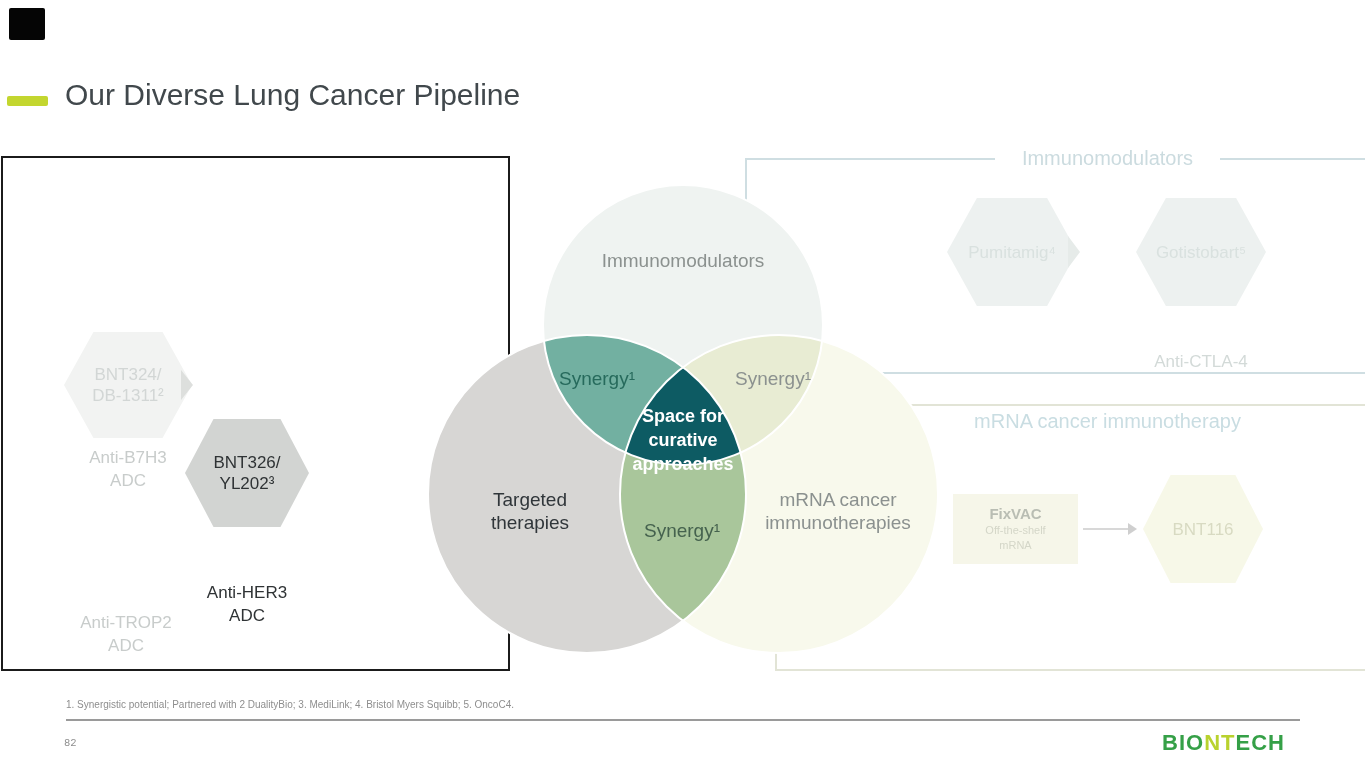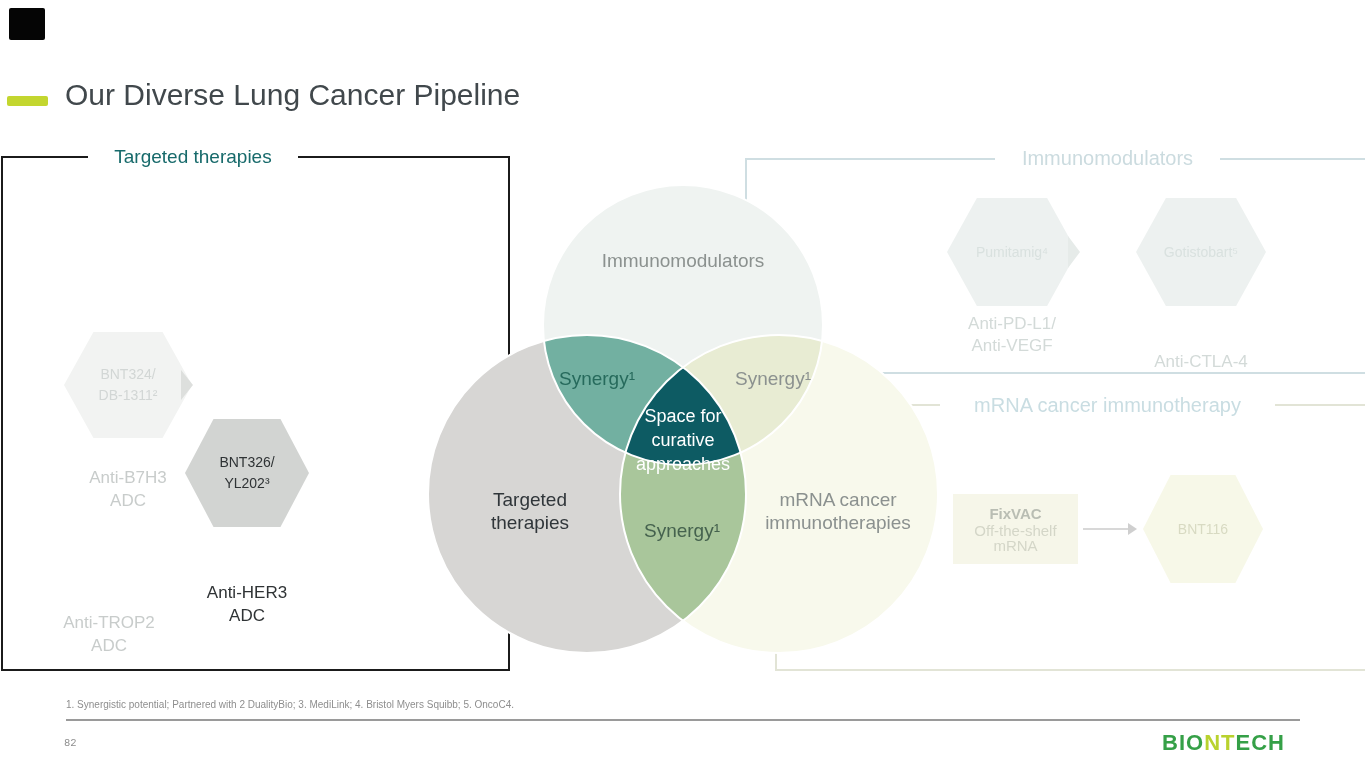--- a/index.html
+++ b/index.html
@@ -14,58 +14,58 @@
   .page-title{left:65px;top:78px;font-size:30px;color:var(--title-text,#41484c);z-index:6;white-space:nowrap;}
 
   
   .frame{z-index:1;background:#fff;}
   .targeted-frame{left:1px;top:156px;width:505px;height:511px;border:2px solid var(--box-border-dark,#1b1b1b);}
   .immuno-frame{left:745px;top:158px;width:622px;height:212px;border:2px solid var(--immuno-border,#cfdee2);border-right:none;}
   .mrna-frame{left:775px;top:404px;width:592px;height:263px;border:2px solid var(--mrna-border,#e2e4d6);border-right:none;}
   .frame-title{z-index:2;background:#fff;text-align:center;white-space:nowrap;}
   .targeted-title{left:88px;top:146px;width:210px;font-size:19px;color:var(--teal-title,#176a6b);}
   .immuno-title{left:995px;top:147px;width:225px;font-size:20px;color:var(--immuno-text,#cbdbdf);}
-  .mrna-title{left:940px;top:394px;width:335px;font-size:20px;color:var(--mrna-title-text,#c9dde2);}
+  .mrna-title{left:940px;top:410px;width:335px;font-size:20px;color:var(--mrna-title-text,#c9dde2);}
 
   
   .hex{clip-path:polygon(0 50%,23% 0,77% 0,100% 50%,77% 100%,23% 100%);
        display:flex;flex-direction:column;align-items:center;justify-content:center;
-       text-align:center;z-index:2;line-height:21px;font-size:14px;}
+       text-align:center;z-index:2;line-height:21px;font-size:17px;}
   .hex span{display:block;}
   .hex-label{z-index:2;text-align:center;font-size:17px;line-height:23px;}
   .hex-label span{display:block;}
 
   .faded-hex{background:var(--faded-hex-fill,#f2f3f2);color:var(--faded-text,#d2d6d5);}
   .active-hex{background:var(--active-hex-fill,#d2d4d2);color:var(--active-text,#2f3335);}
   .faded-label{color:var(--faded-label-text,#c8cccb);}
   .active-label{color:var(--active-text,#2f3335);}
 
   .hex-a{left:64px;top:332px;width:128px;height:106px;}
-  .lbl-a{left:60px;top:446px;width:136px;margin-top:20px;}
+  .lbl-a{left:60px;top:446px;width:136px;}
   .hex-b{left:185px;top:419px;width:124px;height:108px;}
   .lbl-b{left:181px;top:538px;width:132px;margin-top:43px;}
   .hex-c{left:63px;top:494px;width:126px;height:107px;}
-  .lbl-c{left:42px;top:611px;width:134px;}
+  .lbl-c{left:59px;top:611px;width:134px;}
 
   .chevron{width:0;height:0;border-top:15px solid transparent;border-bottom:15px solid transparent;z-index:2;}
   .chev-a{left:181px;top:370px;border-left:12px solid #dddfdd;}
   .chev-p{left:1068px;top:236px;border-top-width:16px;border-bottom-width:16px;border-left:12px solid #e6ebe9;}
 
   .immuno-hex{background:var(--immuno-hex-fill,#edf1f0);color:var(--immuno-hex-text,#d9e1df);}
   .immuno-label{color:var(--immuno-label-text,#d3dad8);font-size:17px;line-height:22px;}
   .hex-p{left:947px;top:198px;width:130px;height:108px;}
   .lbl-p{left:942px;top:313px;width:140px;}
   .hex-g{left:1136px;top:198px;width:130px;height:108px;}
   .lbl-g{left:1131px;top:313px;width:140px;margin-top:38px;}
 
   
   .fixvac-box{left:953px;top:494px;width:125px;height:70px;background:var(--fixvac-fill,#f6f6e9);
               display:flex;flex-direction:column;align-items:center;justify-content:center;z-index:2;text-align:center;}
   .fixvac-name{font-size:15px;font-weight:bold;color:var(--fixvac-text,#b9bdb3);line-height:18px;}
-  .fixvac-sub{font-size:15px;color:var(--fixvac-sub-text,#d4d6c8);line-height:15px;}
+  .fixvac-sub{font-size:11px;color:var(--fixvac-sub-text,#d4d6c8);line-height:15px;}
   .arrow-line{left:1083px;top:528px;width:46px;height:0;border-top:2px solid #d8d8d8;z-index:2;}
   .arrow-head{left:1128px;top:523px;width:0;height:0;border-top:6px solid transparent;
               border-bottom:6px solid transparent;border-left:9px solid #cfcfcf;z-index:2;}
   .hex-116{left:1143px;top:475px;width:120px;height:108px;background:var(--bnt116-fill,#f7f8e8);
            color:var(--bnt116-text,#d8dac2);}
 
   
   .venn-svg{left:420px;top:178px;width:526px;height:484px;z-index:3;}
   .c-left{fill:var(--venn-left-fill,#d7d6d4);}
   .c-right{fill:var(--venn-right-fill,#f8f9ec);}
@@ -73,21 +73,21 @@
   .o-tl{fill:var(--overlap-top-left,#72b0a1);}
   .o-tr{fill:var(--overlap-top-right,#e8ecd3);}
   .o-b{fill:var(--overlap-bottom,#a9c69b);}
   .o-c{fill:var(--center-fill,#0d5b63);}
 
   .venn-label{z-index:4;text-align:center;}
   .venn-label span{display:block;}
   .vl-top{left:563px;top:250px;width:240px;font-size:19px;color:var(--gray-label,#8b918f);}
   .vl-syn-tl{left:527px;top:368px;width:140px;font-size:19px;color:var(--synergy-tl-text,#266a5c);}
   .vl-syn-tr{left:703px;top:368px;width:140px;font-size:19px;color:var(--gray-label,#8b918f);}
-  .vl-center{left:593px;top:404px;width:180px;font-size:18px;font-weight:normal;color:#fff;line-height:24px;}
+  .vl-center{left:593px;top:404px;width:180px;font-size:18px;font-weight:bold;color:#fff;line-height:24px;}
   .vl-left{left:455px;top:488px;width:150px;font-size:19px;color:var(--dark-label,#30363a);line-height:23px;}
   .vl-right{left:753px;top:488px;width:170px;font-size:19px;color:var(--gray-label,#8b918f);line-height:23px;}
   .vl-syn-b{left:612px;top:520px;width:140px;font-size:19px;color:var(--synergy-bottom-text,#45624e);}
 
   
   .footnote{left:66px;top:699px;font-size:10px;color:var(--footnote-text,#8e8e8e);z-index:5;white-space:nowrap;}
   .divider{left:66px;top:719px;width:1234px;height:0;border-top:2px solid #9a9a9a;z-index:5;}
   .page-number{left:64px;top:737px;font-size:10.5px;color:var(--footnote-text,#8e8e8e);z-index:5;font-family:Liberation Mono, monospace;}
   .logo{left:1162px;top:730px;font-size:22px;font-weight:bold;letter-spacing:1px;z-index:5;white-space:nowrap;}
   .logo-green{color:var(--logo-green,#35a047);}
@@ -97,21 +97,20 @@
 <body>
 
 <div class="slide">
 
   <div class="abs black-marker"></div>
 
   <div class="abs accent-dash"></div>
   <div class="abs page-title">Our Diverse Lung Cancer Pipeline</div>
 
   <div class="abs frame targeted-frame"></div>
-  <div class="abs frame-title targeted-title">Targeted therapies</div>
 
   <div class="abs hex faded-hex hex-a">
     <span>BNT324/</span>
     <span>DB-1311²</span>
   </div>
   <div class="abs chevron chev-a"></div>
   <div class="abs hex-label faded-label lbl-a">
     <span>Anti-B7H3</span>
     <span>ADC</span>
   </div>
@@ -130,24 +129,20 @@
     <span>ADC</span>
   </div>
 
   <div class="abs frame immuno-frame"></div>
   <div class="abs frame-title immuno-title">Immunomodulators</div>
 
   <div class="abs hex immuno-hex hex-p">
     <span>Pumitamig⁴</span>
   </div>
   <div class="abs chevron chev-p"></div>
-  <div class="abs hex-label immuno-label lbl-p">
-    <span>Anti-PD-L1/</span>
-    <span>Anti-VEGF</span>
-  </div>
   <div class="abs hex immuno-hex hex-g">
     <span>Gotistobart⁵</span>
   </div>
   <div class="abs hex-label immuno-label lbl-g">
     <span>Anti-CTLA-4</span>
   </div>
 
   <div class="abs frame mrna-frame"></div>
   <div class="abs frame-title mrna-title">mRNA cancer immunotherapy</div>
 

